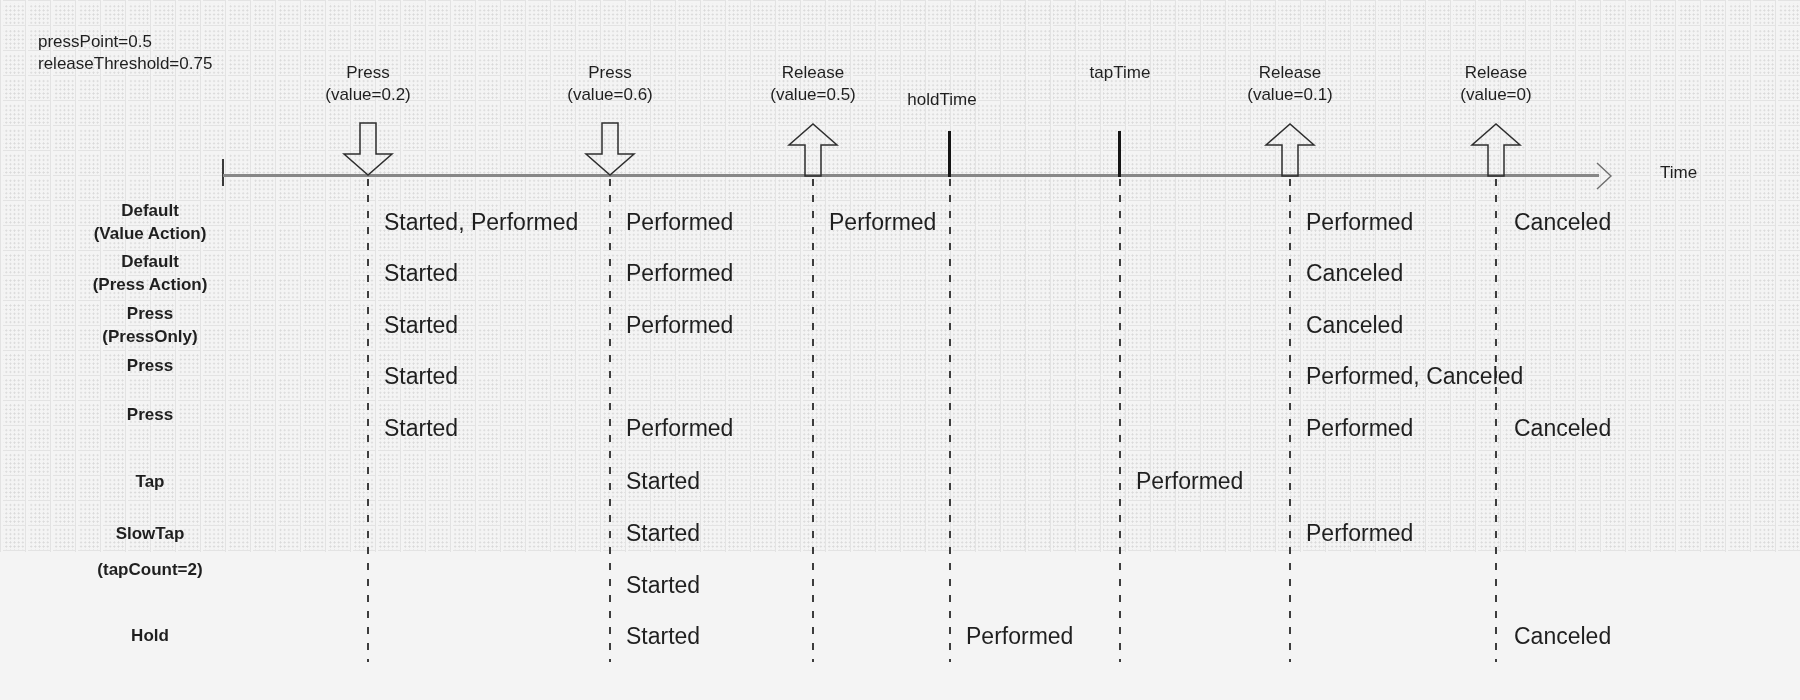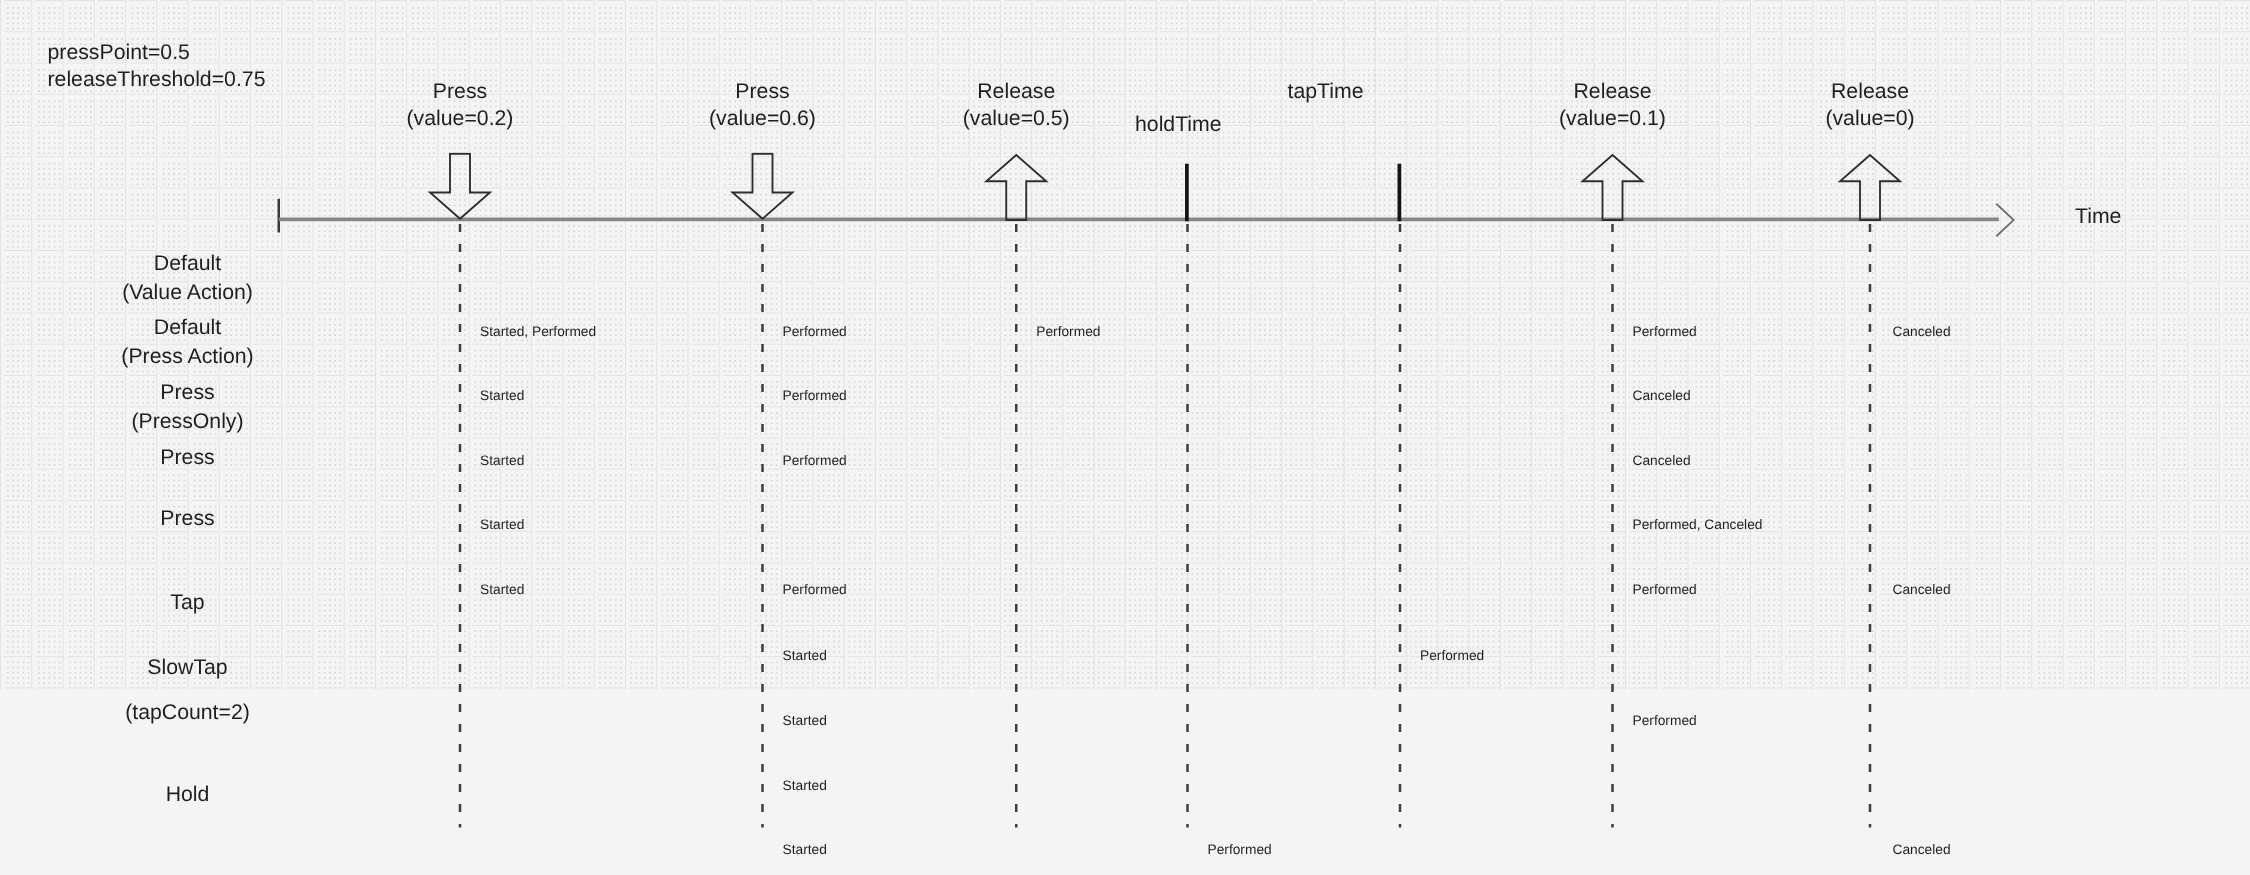--- a/index.html
+++ b/index.html
@@ -10,23 +10,23 @@
     background-color:#f4f4f4;
     background-image:
       linear-gradient(to right, #e3e3e3 1px, #f4f4f4 1px 3px, rgba(0,0,0,0) 3px),
       linear-gradient(to bottom, #e3e3e3 1px, #f4f4f4 1px 3px, rgba(0,0,0,0) 3px),
       radial-gradient(circle, #d9d9d9 0.8px, rgba(0,0,0,0) 1.1px);
     background-size: 25px 25px, 25px 25px, 4.1666px 4.1666px;
   }
   .pos { position:absolute; }
   .annotation { left:38px; top:31px; font-size:17px; line-height:22px; white-space:nowrap; }
   .evt-label { width:180px; text-align:center; font-size:17px; line-height:22px; top:62px; }
-  .tick-label { width:180px; text-align:left; font-size:17px; line-height:22px; }
-  .row-label { left:30px; width:240px; text-align:center; font-size:17px; line-height:23px; }
-  .state { font-size:11px; line-height:22px; white-space:nowrap;margin-top:44px; }
+  .tick-label { width:180px; text-align:center; font-size:17px; line-height:22px; }
+  .row-label { left:30px; width:240px; text-align:center; font-size:17px; line-height:23px;font-weight:bold; }
+  .state { font-size:23px; line-height:22px; white-space:nowrap; }
   .dash { top:179px; width:2px; height:483px;
           background:repeating-linear-gradient(to bottom, #3d3d3d 0 7px, rgba(0,0,0,0) 7px 16px); }
   .tickbar { width:3px; height:46px; top:131px; background:#141414; }
   .axis-line { left:223px; top:174px; width:1376px; height:3px; background:#878787; }
   .axis-start { left:222px; top:159px; width:2px; height:27px; background:#3a3a3a; }
   .axis-label { left:1628px; top:162px; font-size:17px; line-height:22px;margin-left:32px; }
   .arrow { stroke:#2e2e2e; stroke-width:1.5; fill:none; }
   svg.pos { display:block; }
 </style>
 </head>
@@ -66,21 +66,21 @@
 
   <div class="pos evt-label" style="left:723px;">
     <div>Release</div>
     <div>(value=0.5)</div>
   </div>
   <svg class="pos" style="left:787px; top:123px;" width="52" height="54" viewBox="0 0 52 54">
     <path class="arrow" d="M18 53 V22 H2 L26 1 L50 22 H34 V53 Z"></path>
   </svg>
   <div class="pos dash" style="left:812px;"></div>
 
-  <div class="pos tick-label" style="left:908px; top:89px;">holdTime</div>
+  <div class="pos tick-label" style="left:852px; top:89px;">holdTime</div>
   <div class="pos tickbar" style="left:948px;"></div>
   <div class="pos dash" style="left:949px;"></div>
 
   <div class="pos tick-label" style="left:1030px; top:62px;">tapTime</div>
   <div class="pos tickbar" style="left:1118px;"></div>
   <div class="pos dash" style="left:1119px;"></div>
 
   <div class="pos evt-label" style="left:1200px;">
     <div>Release</div>
     <div>(value=0.1)</div>

